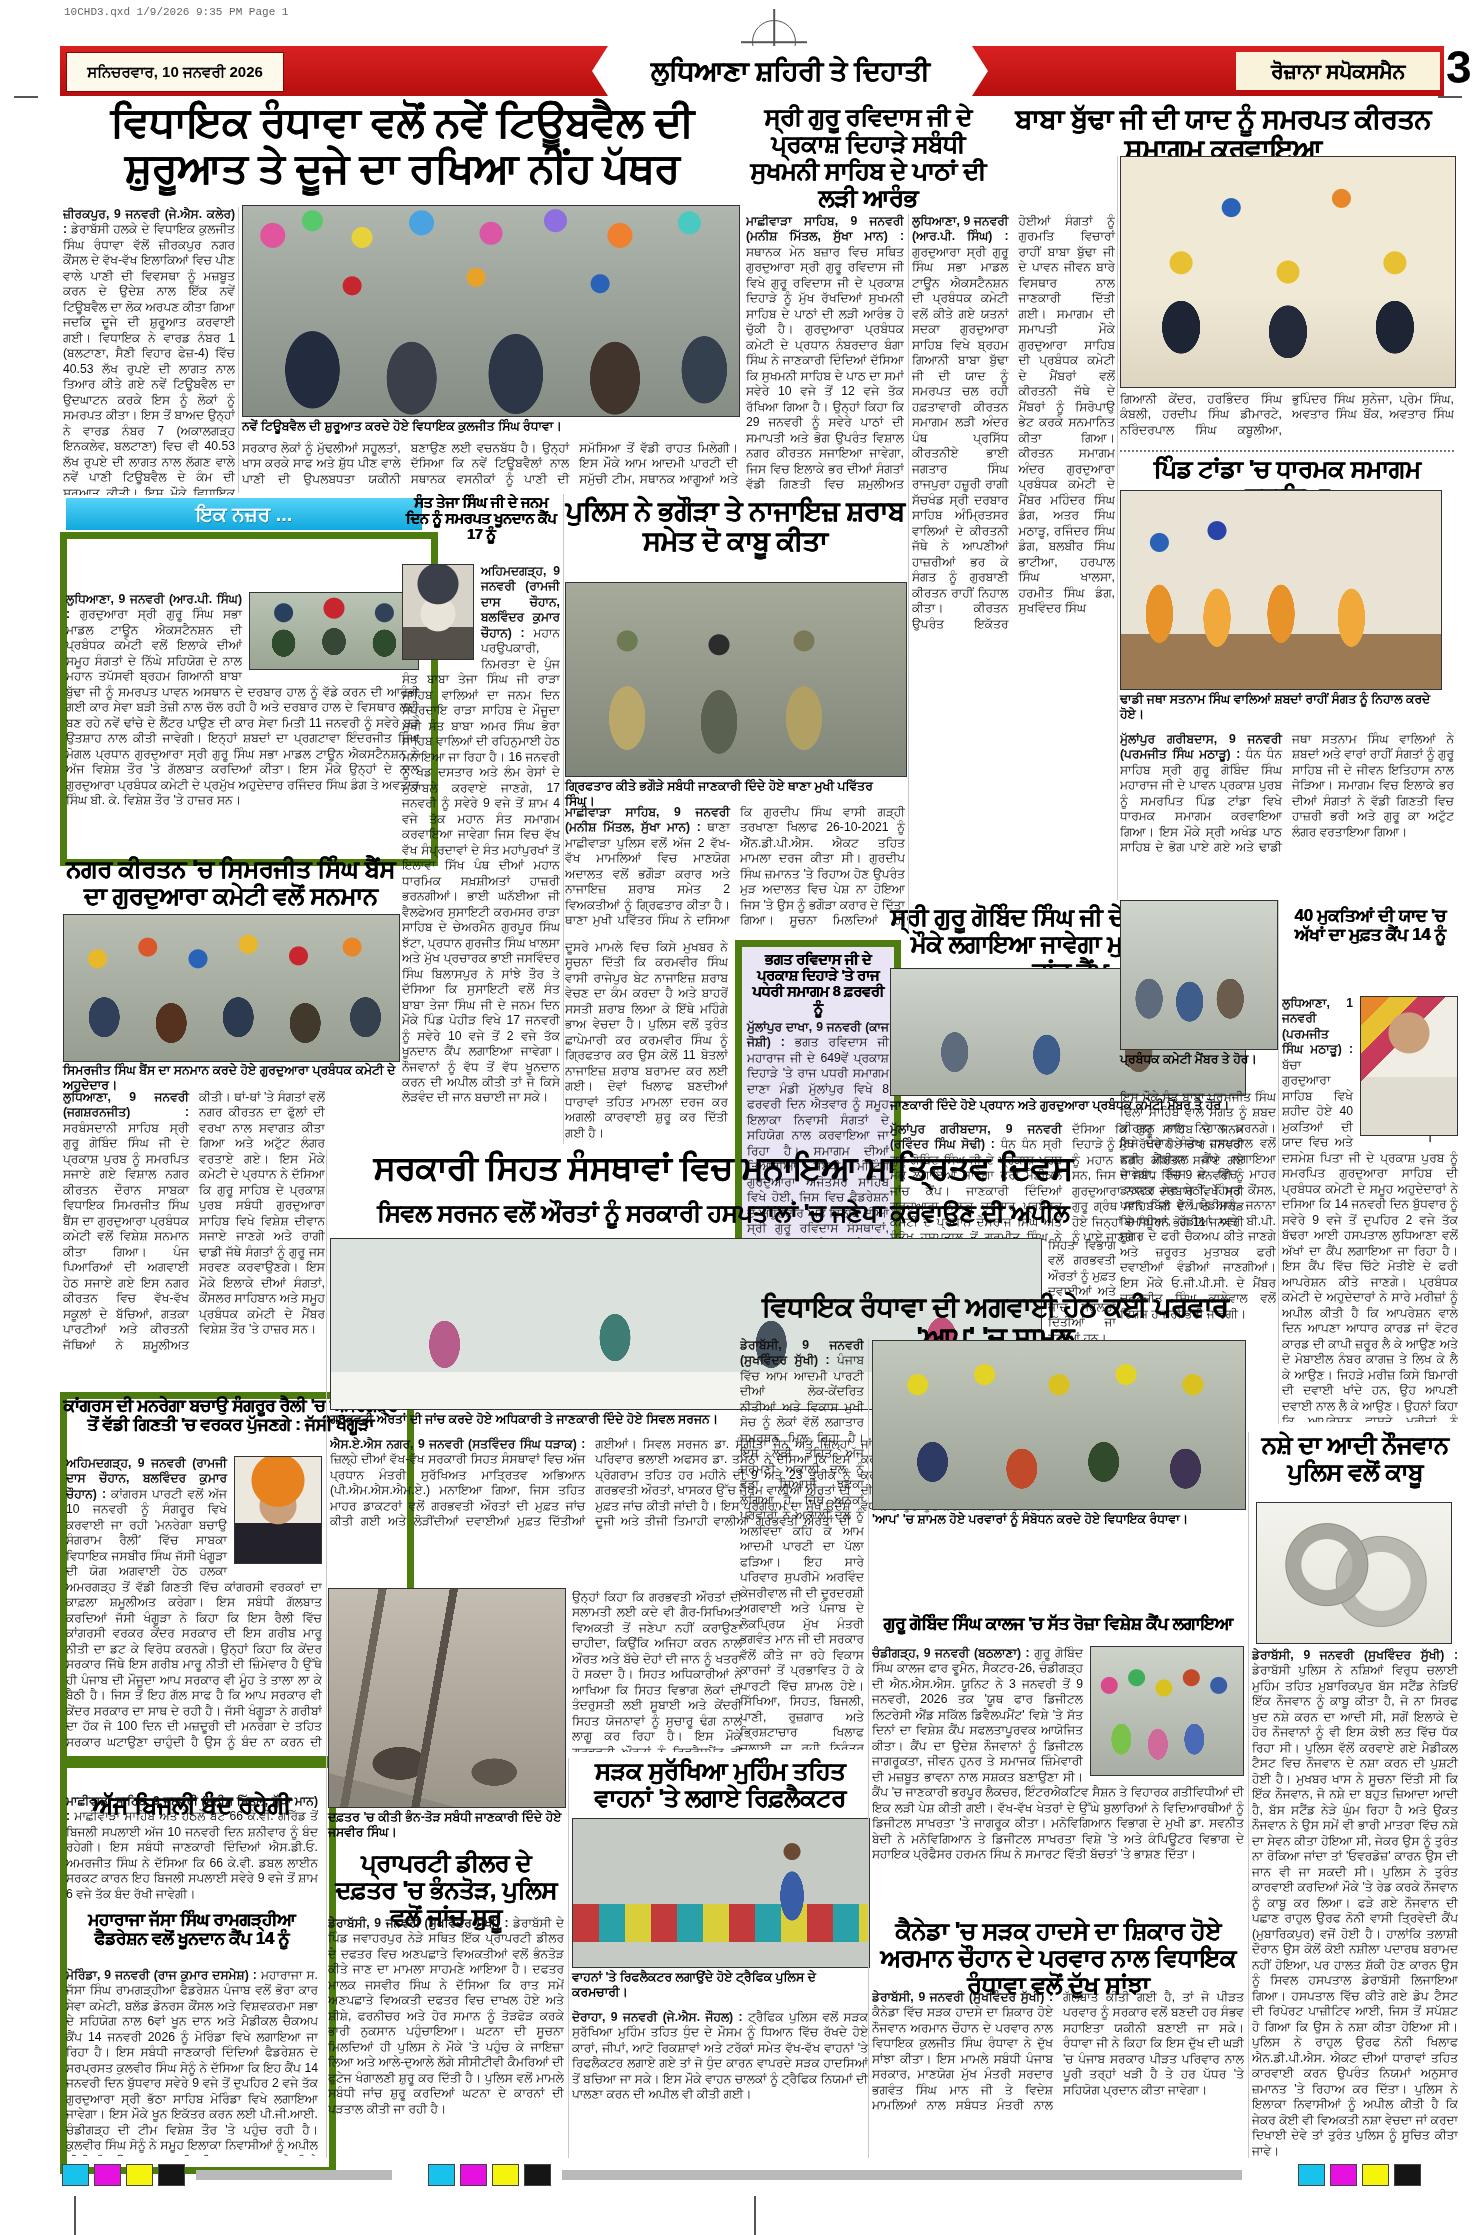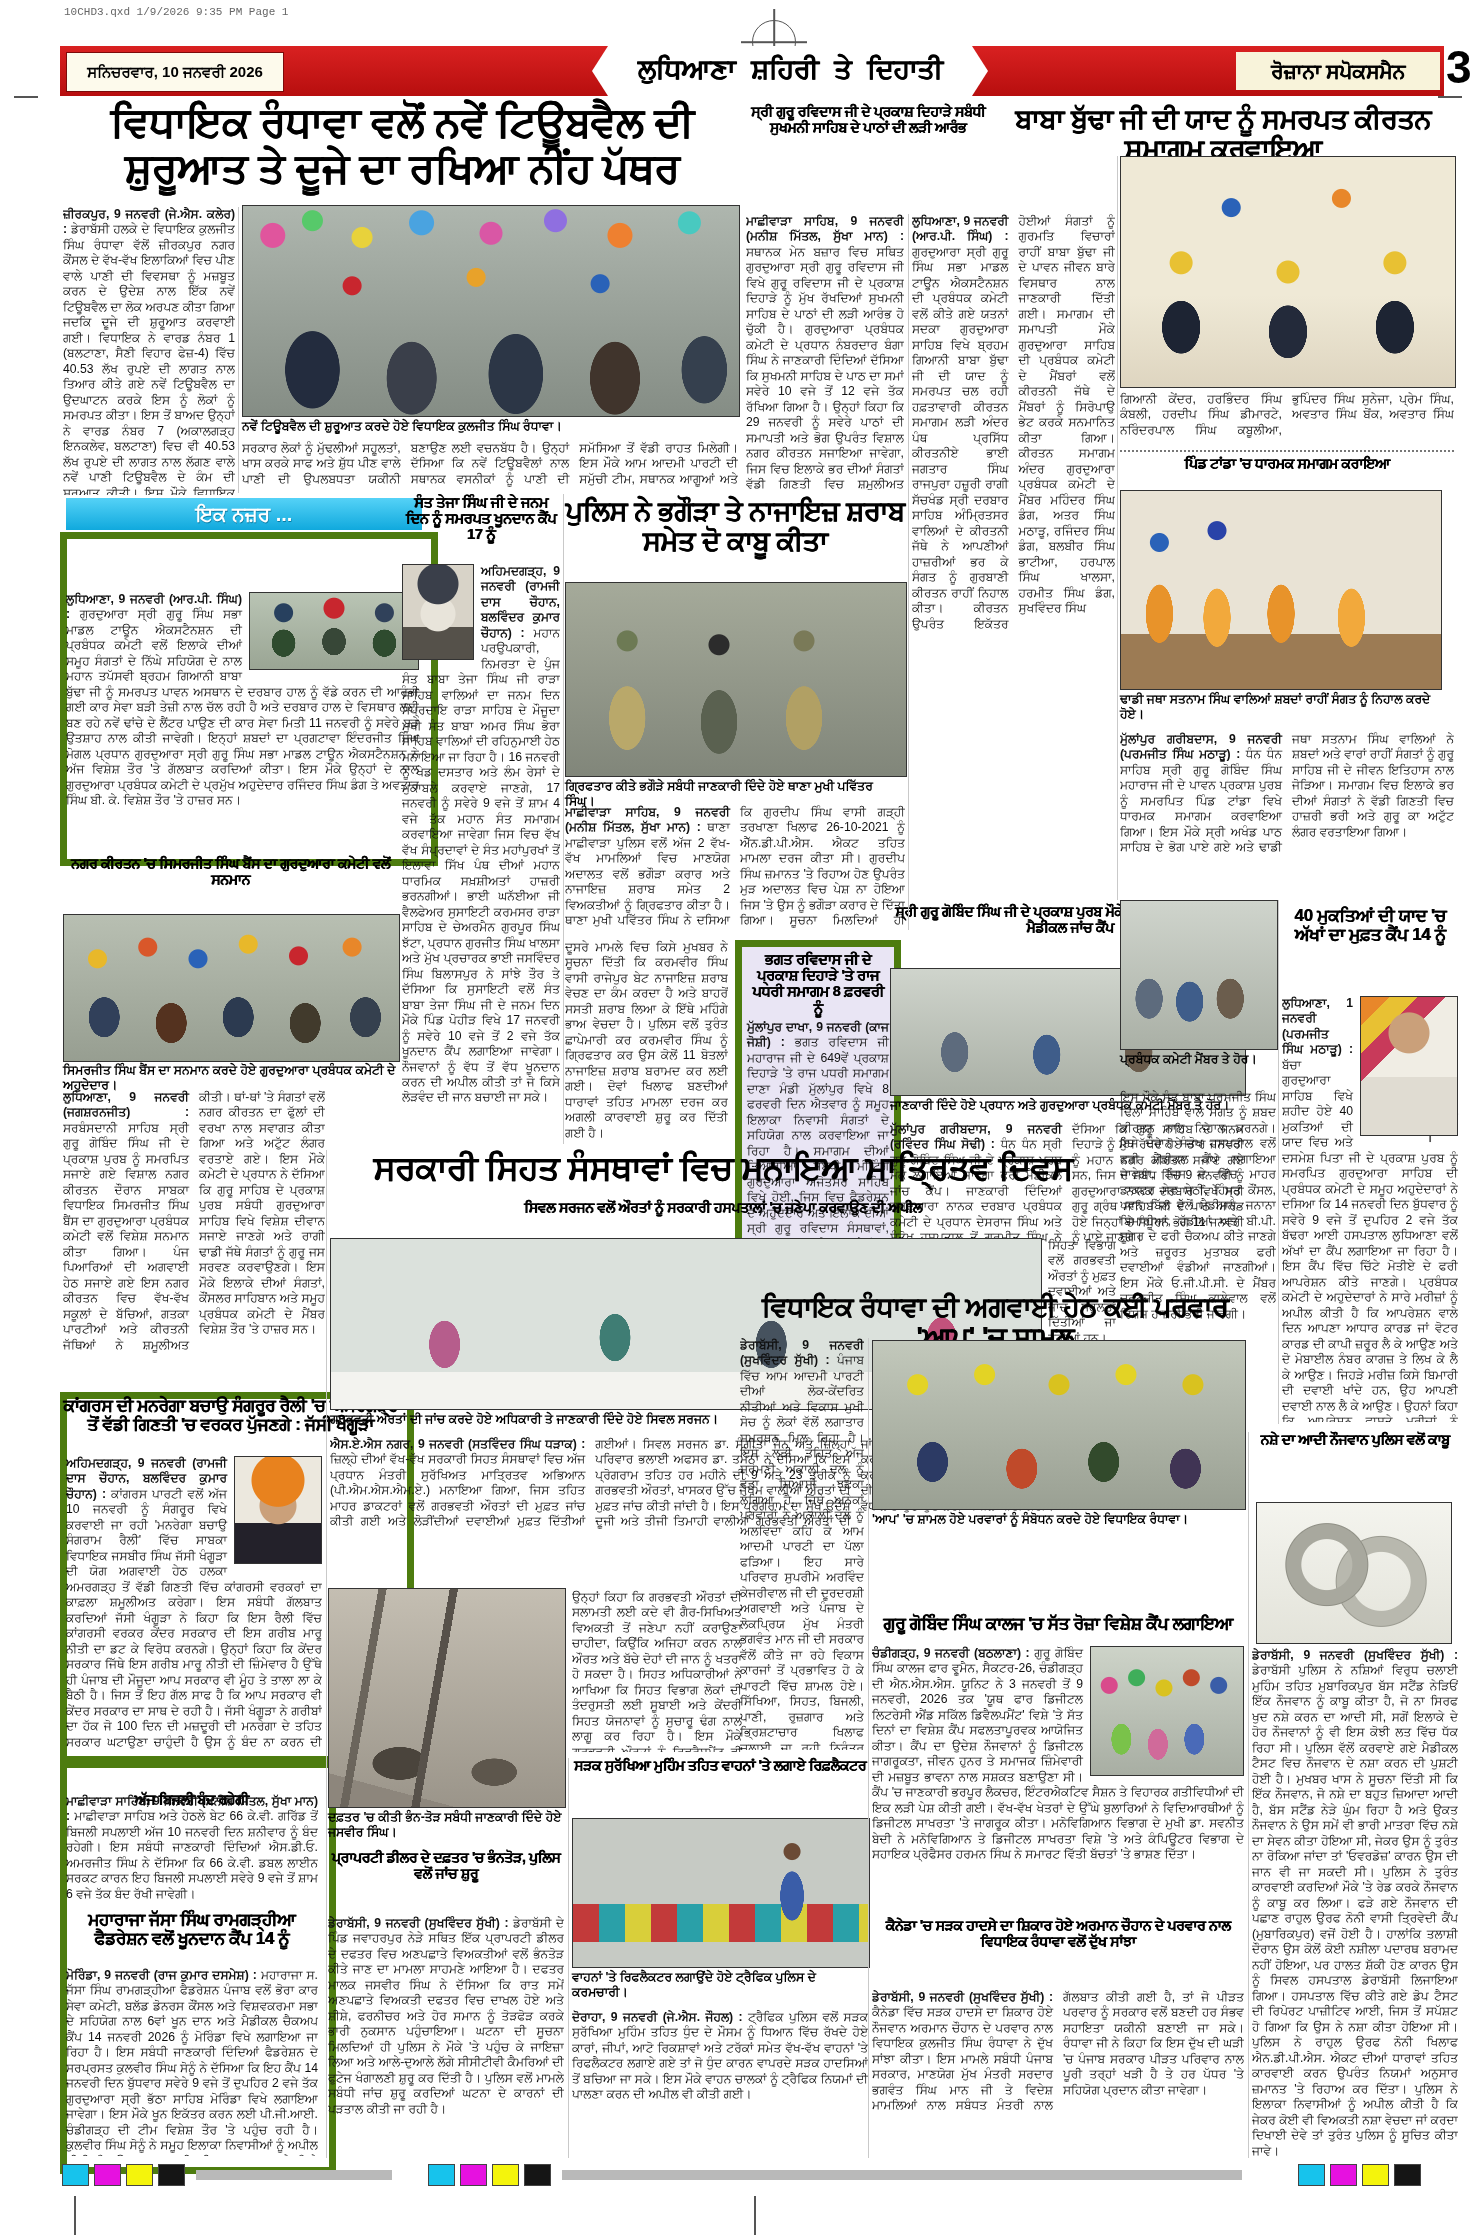--- a/index.html
+++ b/index.html
@@ -4,21 +4,21 @@
 <style>
   html,body{margin:0;padding:0;background:#9a9a9a;}
   .page{position:relative;width:1476px;height:2235px;background:#ffffff;margin:0 auto;
         font-family:"Liberation Sans","DejaVu Sans",sans-serif;overflow:hidden;color:#111;}
   .abs{position:absolute;}
   
   .hl{font-weight:800;color:#000;text-align:center;line-height:1.12;letter-spacing:-0.3px;
       text-shadow:0.6px 0 0 #000;}
   .h-xl{font-size:41px;}
   .h-lg{font-size:27px;}
-  .h-md{font-size:14px;}
+  .h-md{font-size:24px;}
   .h-sm{font-size:17px;}
   .h-xs{font-size:14.5px;}
   
   .bt{font-size:12.2px;line-height:1.27;text-align:justify;color:#101010;}
   .bt .dl{font-weight:bold;}
   .cols2{column-count:2;column-gap:10px;}
   .cols3{column-count:3;column-gap:10px;}
   .cap{font-weight:bold;font-size:12.4px;line-height:1.2;text-align:left;color:#000;}
   .box{border:7px solid #4d7c0f;}
   .vr{position:absolute;width:1px;background:#c9c9c9;}
@@ -187,21 +187,21 @@
 
   <div class="slug abs" style="left:64px;top:6px;">10CHD3.qxd  1/9/2026  9:35 PM  Page 1</div>
   <div class="reg" style="left:752px;top:20px;"></div>
   <div class="reg" style="left:1408px;top:1092px;transform:scale(0.85);"></div>
   <div class="tick" style="left:14px;top:96px;width:24px;height:2px;"></div>
   <div class="tick" style="left:1438px;top:96px;width:24px;height:2px;"></div>
 
   <div class="band" style="left:60px;top:46px;width:1384px;height:50px;"></div>
   <div class="datebox" style="left:66px;top:52px;width:216px;height:38px;">ਸਨਿਚਰਵਾਰ, 10 ਜਨਵਰੀ 2026</div>
   <div class="titlepanel" style="left:592px;top:46px;width:396px;height:50px;">
-    <span class="hl" style="font-size:27px;font-family:Liberation Mono, monospace;">ਲੁਧਿਆਣਾ ਸ਼ਹਿਰੀ ਤੇ ਦਿਹਾਤੀ</span>
+    <span class="hl" style="font-size:27px;">ਲੁਧਿਆਣਾ ਸ਼ਹਿਰੀ ਤੇ ਦਿਹਾਤੀ</span>
   </div>
   <div class="papername" style="left:1236px;top:52px;width:204px;height:38px;">ਰੋਜ਼ਾਨਾ ਸਪੋਕਸਮੈਨ</div>
   <div class="pageno" style="left:1446px;top:44px;">3</div>
 
   <div class="abs hl h-xl" style="left:63px;top:100px;width:678px;">ਵਿਧਾਇਕ ਰੰਧਾਵਾ ਵਲੋਂ ਨਵੇਂ ਟਿਊਬਵੈਲ ਦੀ ਸ਼ੁਰੂਆਤ ਤੇ ਦੂਜੇ ਦਾ ਰਖਿਆ ਨੀਂਹ ਪੱਥਰ</div>
   <div class="abs bt" style="left:63px;top:207px;width:172px;height:288px;overflow:hidden;">
     <b class="dl">ਜ਼ੀਰਕਪੁਰ, 9 ਜਨਵਰੀ (ਜੇ.ਐਸ. ਕਲੇਰ) :</b>
     <span>ਡੇਰਾਬੱਸੀ ਹਲਕੇ ਦੇ ਵਿਧਾਇਕ ਕੁਲਜੀਤ ਸਿੰਘ ਰੰਧਾਵਾ ਵੱਲੋਂ ਜ਼ੀਰਕਪੁਰ ਨਗਰ ਕੌਂਸਲ ਦੇ ਵੱਖ-ਵੱਖ ਇਲਾਕਿਆਂ ਵਿਚ ਪੀਣ ਵਾਲੇ ਪਾਣੀ ਦੀ ਵਿਵਸਥਾ ਨੂੰ ਮਜ਼ਬੂਤ ਕਰਨ ਦੇ ਉਦੇਸ਼ ਨਾਲ ਇੱਕ ਨਵੇਂ ਟਿਊਬਵੈਲ ਦਾ ਲੋਕ ਅਰਪਣ ਕੀਤਾ ਗਿਆ ਜਦਕਿ ਦੂਜੇ ਦੀ ਸ਼ੁਰੂਆਤ ਕਰਵਾਈ ਗਈ। ਵਿਧਾਇਕ ਨੇ ਵਾਰਡ ਨੰਬਰ 1 (ਬਲਟਾਣਾ, ਸੈਣੀ ਵਿਹਾਰ ਫੇਜ਼-4) ਵਿੱਚ 40.53 ਲੱਖ ਰੁਪਏ ਦੀ ਲਾਗਤ ਨਾਲ ਤਿਆਰ ਕੀਤੇ ਗਏ ਨਵੇਂ ਟਿਊਬਵੈਲ ਦਾ ਉਦਘਾਟਨ ਕਰਕੇ ਇਸ ਨੂੰ ਲੋਕਾਂ ਨੂੰ ਸਮਰਪਤ ਕੀਤਾ। ਇਸ ਤੋਂ ਬਾਅਦ ਉਨ੍ਹਾਂ ਨੇ ਵਾਰਡ ਨੰਬਰ 7 (ਅਕਾਲਗੜ੍ਹ ਇਨਕਲੇਵ, ਬਲਟਾਣਾ) ਵਿਚ ਵੀ 40.53 ਲੱਖ ਰੁਪਏ ਦੀ ਲਾਗਤ ਨਾਲ ਲੱਗਣ ਵਾਲੇ ਨਵੇਂ ਪਾਣੀ ਟਿਊਬਵੈਲ ਦੇ ਕੰਮ ਦੀ ਸ਼ੁਰੂਆਤ ਕੀਤੀ। ਇਸ ਮੌਕੇ ਵਿਧਾਇਕ ਕੁਲਜੀਤ ਸਿੰਘ ਰੰਧਾਵਾ ਨੇ ਕਿਹਾ ਕਿ ਪੰਜਾਬ</span>
   </div>
   <div class="ph ph-crowd" style="left:242px;top:205px;width:496px;height:210px;"></div>

